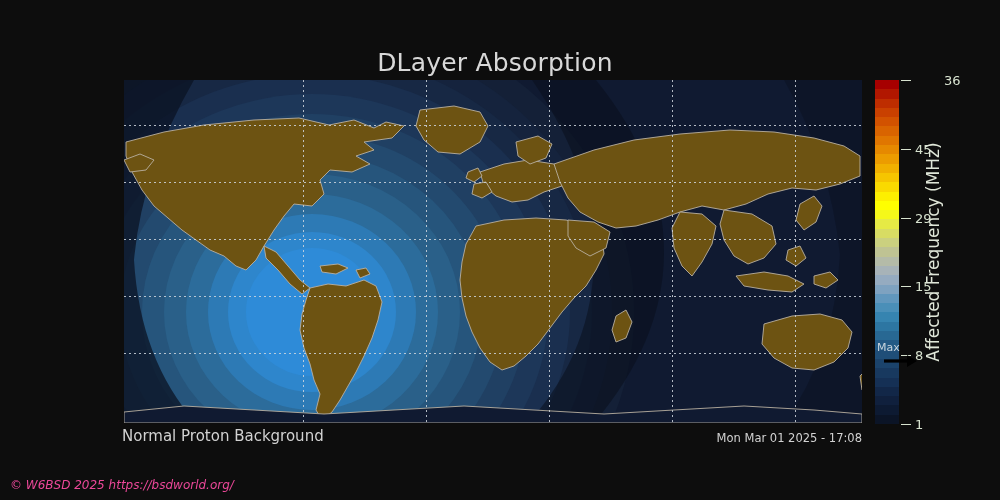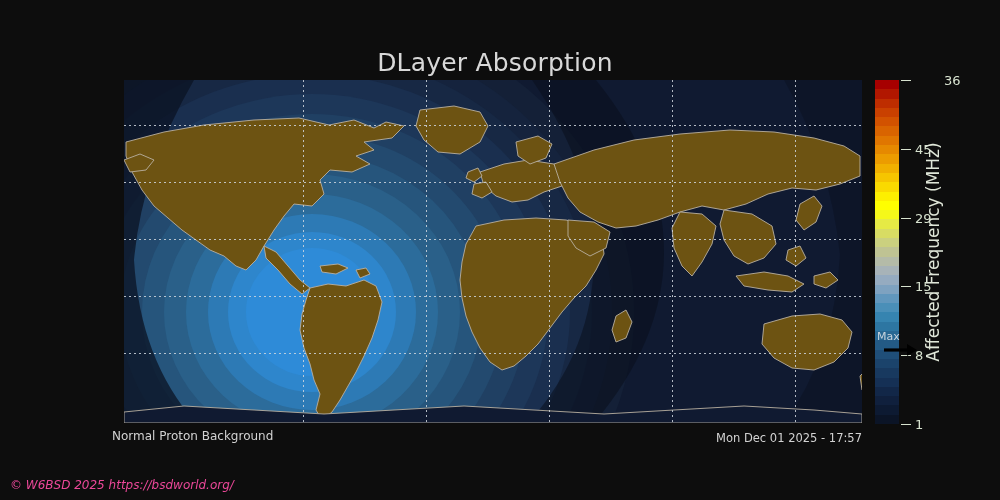--- a/index.html
+++ b/index.html
@@ -51,21 +51,21 @@
     color:#dfe6d8;font-size:17px;
     display:flex;align-items:center;justify-content:center;
   }
   #cb-axis-label span{
     transform:rotate(-90deg);white-space:nowrap;display:block;
   }
   #max-marker{position:absolute;left:875px;top:330px;width:40px;height:26px;pointer-events:none;}
   #max-label{position:absolute;left:2px;top:-2px;color:#c8d4dd;font-size:11px;line-height:11px;}
 
   
-  #note-left{position:absolute;left:112px;top:429px;color:#d2d2d2;font-size:12px;line-height:15px;}
+  #note-left{position:absolute;left:122px;top:429px;color:#d2d2d2;font-size:15px;line-height:15px;}
   #stamp{position:absolute;left:560px;top:431px;width:302px;text-align:right;color:#d2d2d2;font-size:11.5px;}
   #copyright{position:absolute;left:10px;top:478px;color:#ec4899;font-size:12px;font-style:italic;}
 </style>
 </head>
 <body>
 
 <div id="root">
 
   <div id="title">DLayer Absorption</div>
 
@@ -234,32 +234,32 @@
       <div class="cb-tick" style="left: 901px; top: 286.4px; position: absolute;"></div>
       <div class="cb-tlab" style="left: 915px; top: 286.4px; position: absolute;">15</div>
       <div class="cb-tick" style="left: 901px; top: 217.6px; position: absolute;"></div>
       <div class="cb-tlab" style="left: 915px; top: 217.6px; position: absolute;">29</div>
       <div class="cb-tick" style="left: 901px; top: 148.8px; position: absolute;"></div>
       <div class="cb-tlab" style="left: 915px; top: 148.8px; position: absolute;">45</div>
       <div class="cb-tick" style="left: 901px; top: 80px; position: absolute;"></div>
       <div class="cb-tlab" style="left: 915px; top: 80px; position: absolute; margin-left: 29px;">36</div>
     </div>
 
-  <div id="max-marker" style="top: 333px; padding-left: 8px;">
+  <div id="max-marker" style="top: 344px; padding-left: 8px;">
     <span id="max-label">Max</span>
     <svg width="40" height="26" viewBox="0 0 40 26">
       <line x1="1" y1="17" x2="26" y2="17" stroke="#000000" stroke-width="3.2"></line>
       <polygon points="24,11 34,17 24,23" fill="#000000"></polygon>
     </svg>
   </div>
 
   <div id="cb-axis-label">
     <span>Affected Frequency (MHz)</span>
   </div>
 
   <div id="note-left">
     <div>Normal Proton Background</div>
   </div>
 
-  <div id="stamp">Mon Dec 01 2025 - 17:57</div>
+  <div id="stamp">Mon Mar 01 2025 - 17:08</div>
 
   <div id="copyright">© W6BSD 2025 https://bsdworld.org/</div>
 </div>
 
 </body></html>

